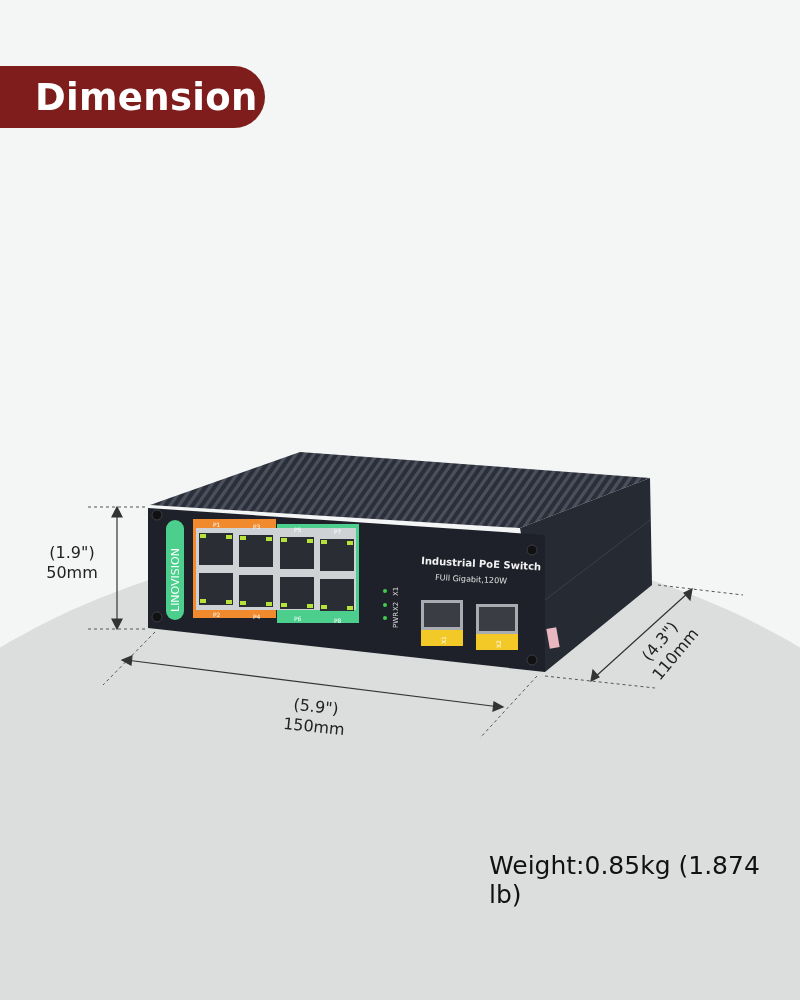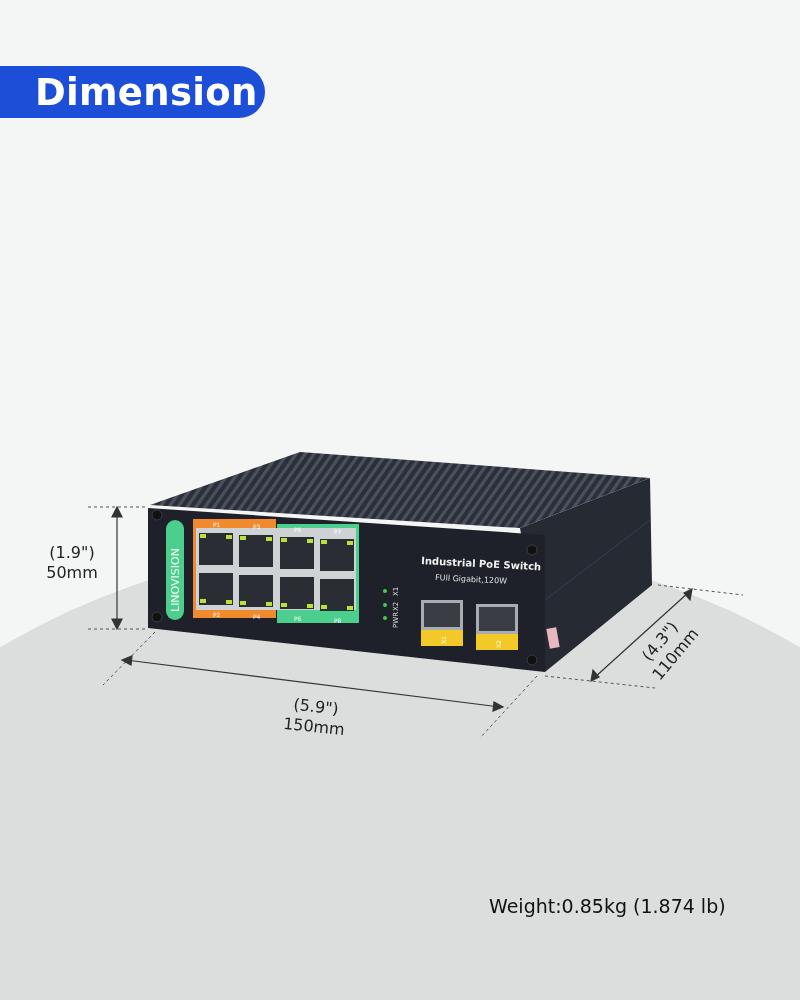--- a/index.html
+++ b/index.html
@@ -1,21 +1,21 @@
 <!DOCTYPE html>
 <html><head>
 <meta charset="utf-8">
 <style>
   html, body { margin:0; padding:0; }
   body { width:800px; height:1000px; position:relative; overflow:hidden; background:#f4f5f5; font-family:"Liberation Sans", sans-serif; }
   .floor { position:absolute; left:-300px; top:540px; width:1400px; height:1200px; border-radius:50%; background:#dcdedd; }
-  .badge { position:absolute; left:0; top:66px; width:265px; height:52px; background:#1d4ed8; border-radius:0 32px 32px 0; display:flex; align-items:center; }
+  .badge { position:absolute; left:0; top:66px; width:265px; height:62px; background:#7f1d1d; border-radius:0 32px 32px 0; display:flex; align-items:center; }
   .badge span { color:#fff; font-weight:bold; font-size:37px; margin-left:35px; letter-spacing:0.3px; font-family:"DejaVu Sans", sans-serif; }
   .dimtxt { position:absolute; color:#222; font-size:16px; text-align:center; line-height:20px; font-family:"DejaVu Sans", sans-serif; }
-  .weight { position:absolute; left:489px; top:895px; font-size:19px; color:#111; font-family:"DejaVu Sans", sans-serif; }
+  .weight { position:absolute; left:489px; top:851px; font-size:25px; color:#111; font-family:"DejaVu Sans", sans-serif; }
   svg.main { position:absolute; left:0; top:0; }
   .ptxt { font-family:"DejaVu Sans", sans-serif; }
 </style>
 </head>
 <body>
 
 <div class="floor"></div>
 
 <div class="badge">
   <span>Dimension</span>

